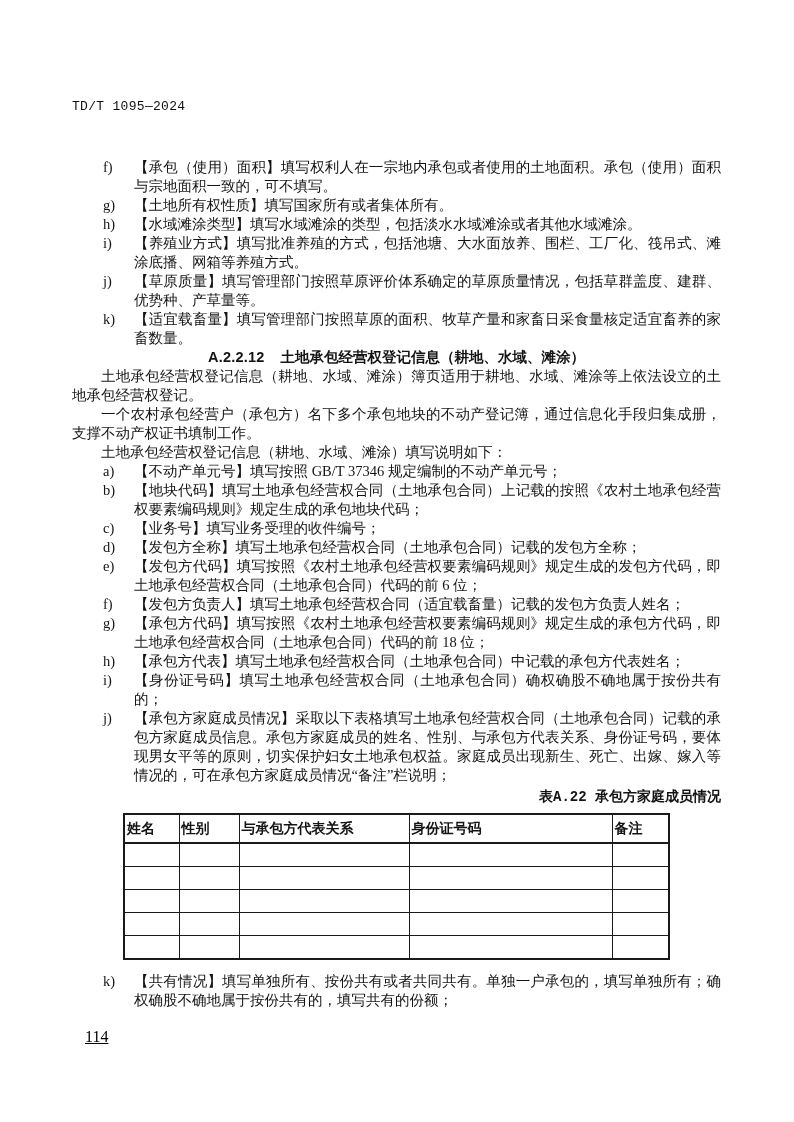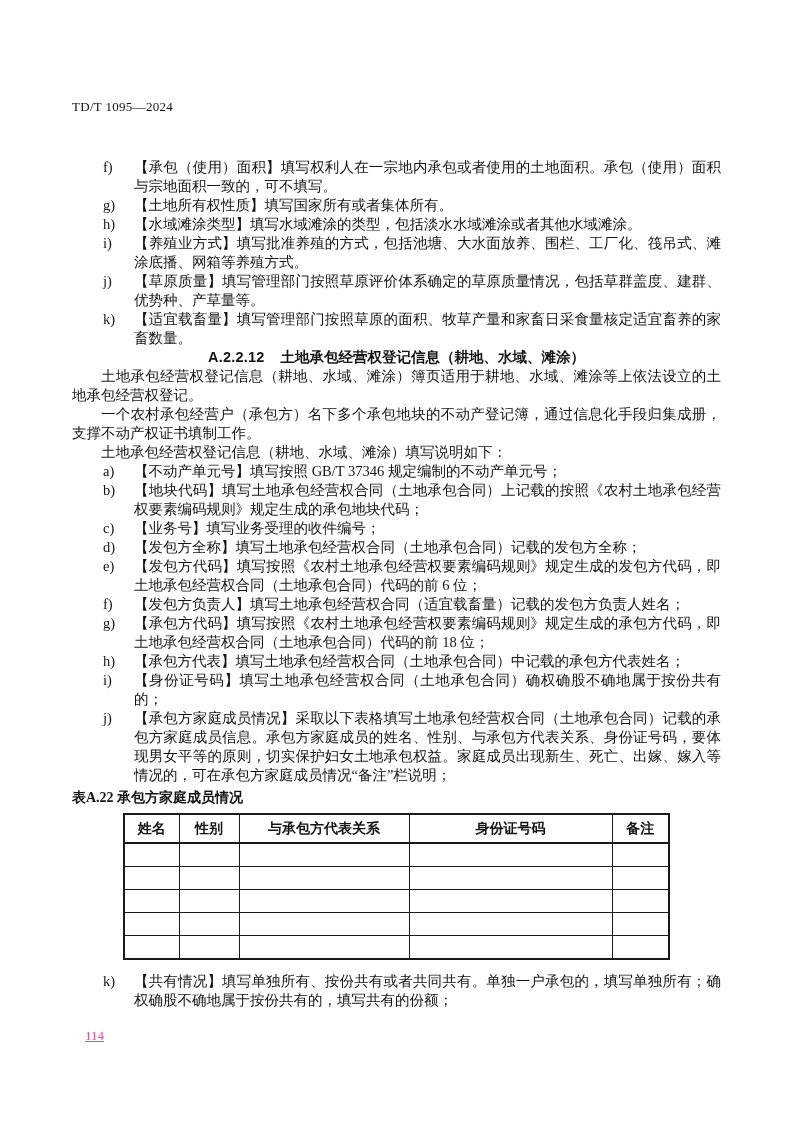--- a/index.html
+++ b/index.html
@@ -9,21 +9,21 @@
     margin:0 auto;
     background:#ffffff;
     font-family:"Liberation Serif", serif;
     color:#141414;
     overflow:hidden;
     box-shadow:0 0 4px rgba(0,0,0,.25);
   }
   .doc-code{
     position:absolute;
     left:72px;top:99px;
-    font-family:Liberation Serif, serif;
+    font-family:Liberation Mono, monospace;
     font-size:13px;
     letter-spacing:.3px;
     color:#111;
   }
   .content{
     position:absolute;
     left:72px;right:73px;top:158px;
     font-size:14.5px;
     line-height:19px;
     text-align:justify;
@@ -34,55 +34,54 @@
     font-family:"Liberation Serif", serif;
   }
   .heading{
     font-family:"Liberation Sans", sans-serif;
     font-weight:bold;
     text-align:center;
   }
   .h-num{margin-right:16px;letter-spacing:.2px;}
   .para{text-indent:29px;}
   .tbl-title{
-    font-family:Liberation Serif, serif;
+    font-family:Liberation Mono, monospace;
     font-weight:bold;
-    text-align:left;
+    text-align:right;
     margin-top:3px;
     margin-bottom:6px;
     font-size:14px;
   }
   table.members{
     border-collapse:collapse;
     table-layout:fixed;
     width:545px;
     margin:0 auto 12px auto;
     border:2px solid #1a1a1a;
   }
   table.members th{
     font-family:"Liberation Sans", sans-serif;
     font-weight:bold;
     font-size:14px;
     border:1px solid #1a1a1a;
     border-bottom:2px solid #1a1a1a;
     height:27px;
-    text-align:center;
     padding:0 2px;
   }
   table.members td{
     border:1px solid #1a1a1a;
     height:22px;
     padding:0 2px;
   }
   .page-number{
     position:absolute;
     left:85px;top:1028px;
-    font-size:13px;
+    font-size:16px;
     font-family:"Liberation Serif", serif;
-    color:#ec4899;
+    color:#000000;
     text-decoration:underline;
   }
 </style>
 </head>
 <body>
 
 <div class="page">
 
   <div class="doc-code">TD/T 1095—2024</div>
 

